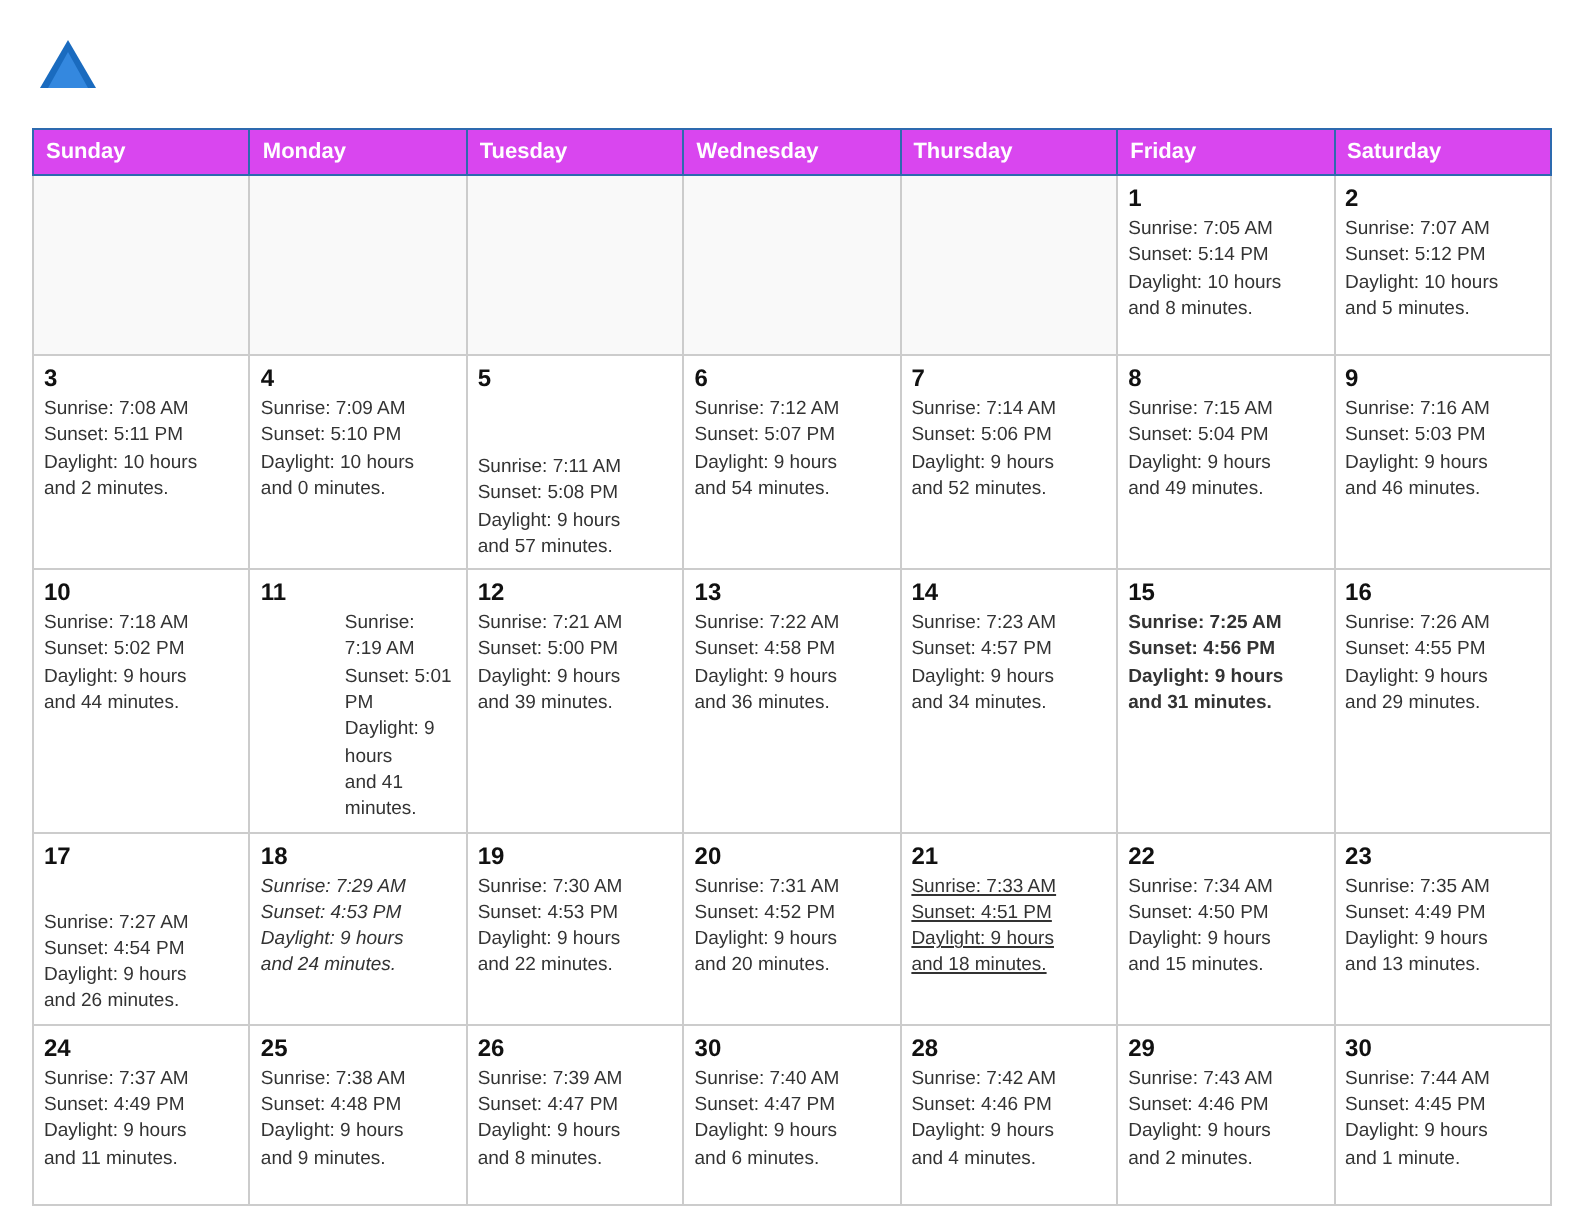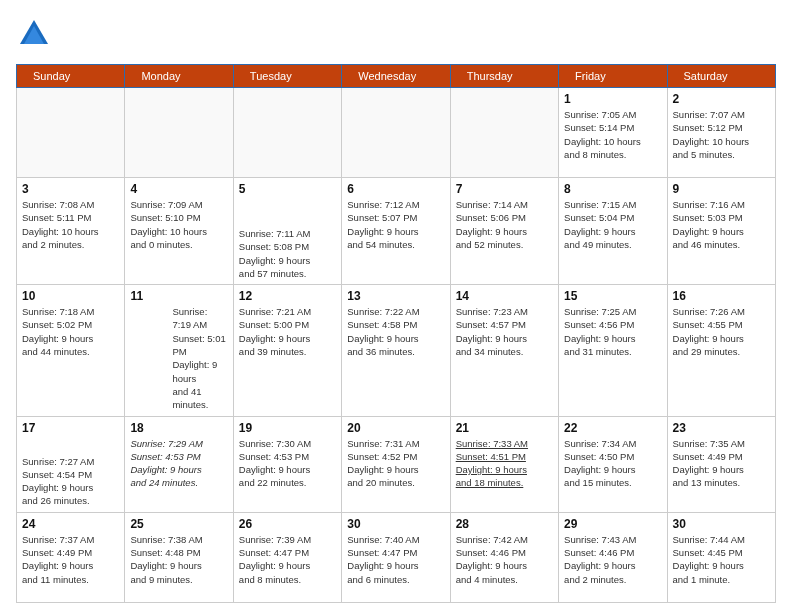--- a/index.html
+++ b/index.html
@@ -43,26 +43,26 @@
     .location {
       font-size: 14px;
       color: #444;
     }
     .calendar {
       width: 100%;
       border-collapse: collapse;
       font-size: 10px;
     }
     .calendar th {
-      background: #c2410c;
+      background: #d946ef;
       color: #fff;
       text-align: left;
-      padding: 5px 16px;
+      padding: 5px 6px;
       font-size: 11px;
-      font-weight: normal;
+      font-weight: bold;
       border: 1px solid #2d6aaf;
     }
     .calendar td {
       border: 1px solid #ccc;
       vertical-align: top;
       padding: 4px 5px;
       width: 108px;
       min-height: 80px;
       background: #fff;
     }
@@ -220,21 +220,21 @@
         </td>
         <td>
           <div class="day-num">14</div>
           <div class="day-info" style="white-space: pre-line;">Sunrise: 7:23 AM
 Sunset: 4:57 PM
 Daylight: 9 hours
 and 34 minutes.</div>
         </td>
         <td>
           <div class="day-num">15</div>
-          <div class="day-info" style="white-space: pre-line;">Sunrise: 7:25 AM
+          <div class="day-info" style="white-space: pre-line; font-weight: bold;">Sunrise: 7:25 AM
 Sunset: 4:56 PM
 Daylight: 9 hours
 and 31 minutes.</div>
         </td>
         <td>
           <div class="day-num">16</div>
           <div class="day-info" style="white-space: pre-line;">Sunrise: 7:26 AM
 Sunset: 4:55 PM
 Daylight: 9 hours
 and 29 minutes.</div>

